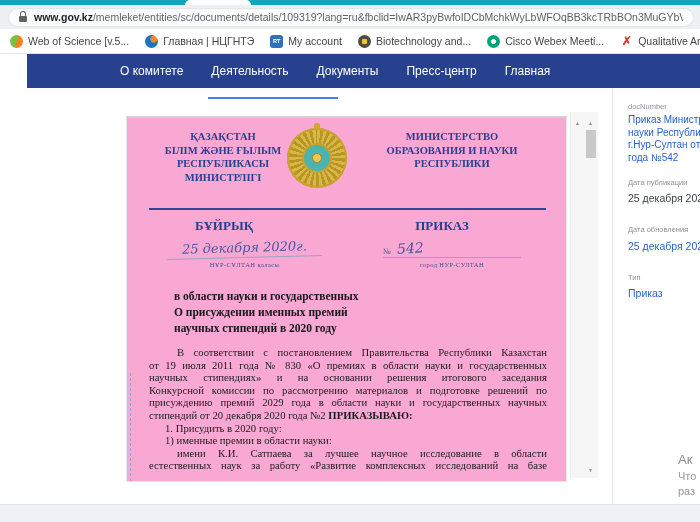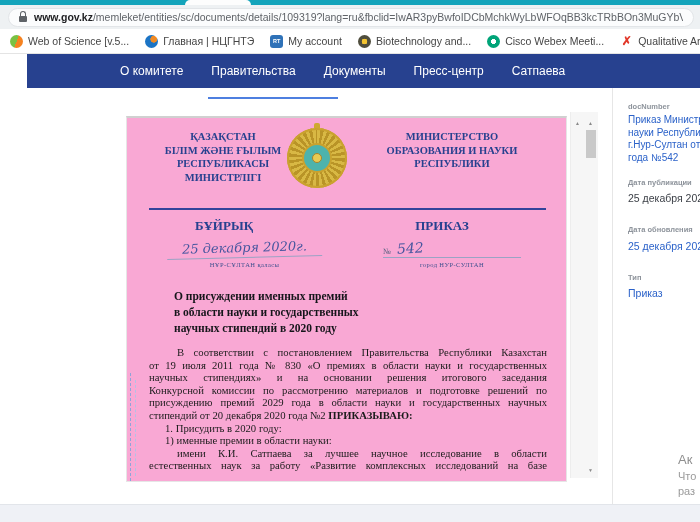--- a/index.html
+++ b/index.html
@@ -67,21 +67,21 @@
   
   .scrollstrip { position:absolute; left:570px; top:112px; width:28px; height:366px; background:#f6f6f6; border-left:1px solid #ededed; }
   .sarrow { position:absolute; font-size:5px; color:#8a8a8a; cursor:pointer; }
   .up1 { left:4px; top:8px; } .up2 { left:17px; top:8px; }
   .sthumb { position:absolute; left:15px; top:18px; width:10px; height:28px; background:#c9c9c9; cursor:pointer; }
   .down1 { left:17px; bottom:5px; }
 
   
   .pdivider { position:absolute; left:612px; top:88px; width:1px; height:416px; background:#e6e6e6; }
   .panel { position:absolute; left:613px; top:88px; width:87px; height:416px; background:#ffffff; padding:14px 0 0 15px; white-space:nowrap; overflow:hidden; }
-  .plabel { font-size:7.5px; color:#8d939b;font-weight:bold; }
+  .plabel { font-size:7.5px; color:#8d939b; }
   .plink { font-size:10px; color:#2b62c9; line-height:12.5px; font-weight:500; margin-top:3px; cursor:pointer; }
   .pval-dark { font-size:10.5px; color:#3b3f46; }
   .pval-blue { font-size:10.5px; color:#2b62c9; cursor:pointer; }
   .mt-pub { margin-top:14px; } .mt-v1 { margin-top:5px; }
   .mt-upd { margin-top:21px; } .mt-v2 { margin-top:6px; }
   .mt-typ { margin-top:21px; } .mt-v3 { margin-top:5px; }
 
   
   .chat { position:absolute; left:678px; top:452px; color:#9a9a9a; white-space:nowrap; cursor:pointer; }
   .chat-l1 { font-size:13px; color:#8f8f8f; }
@@ -129,24 +129,24 @@
     </div>
     <div class="bm">
       <span class="bi bi-qual">✗</span>
       <span>Qualitative Analysis...</span>
     </div>
 
   </div>
 
   <div class="nav">
     <span class="nav-item">О комитете</span>
-    <span class="nav-item">Правительства</span>
+    <span class="nav-item">Деятельность</span>
     <span class="nav-item">Документы</span>
     <span class="nav-item">Пресс-центр</span>
-    <span class="nav-item">Сатпаева</span>
+    <span class="nav-item">Главная</span>
   </div>
   <div class="tabline"></div>
 
   <div class="page">
     <div class="hleft">
       <div>ҚАЗАҚСТАН</div>
       <div>БІЛІМ ЖӘНЕ ҒЫЛЫМ</div>
       <div>РЕСПУБЛИКАСЫ</div>
       <div>МИНИСТРЛІГІ</div>
     </div>
@@ -172,22 +172,22 @@
     </div>
     <div class="numblk">
       <div class="numrow">
         <span class="numsign">№</span>
         <span class="script" style="font-size:14px; transform:rotate(-3deg); display:inline-block;">542</span>
       </div>
       <div class="place">город НУР-СУЛТАН</div>
     </div>
 
     <div class="dtitle">
+      <div>в области науки и государственных</div>
       <div>О присуждении именных премий</div>
-      <div>в области науки и государственных</div>
       <div>научных стипендий в 2020 году</div>
     </div>
 
     <div class="dbody">
       <div class="jline ind">В соответствии с постановлением Правительства Республики Казахстан</div>
       <div class="jline">от 19 июля 2011 года № 830 «О премиях в области науки и государственных</div>
       <div class="jline">научных стипендиях» и на основании решения итогового заседания</div>
       <div class="jline">Конкурсной комиссии по рассмотрению материалов и подготовке решений по</div>
       <div class="jline">присуждению премий 2029 года в области науки и государственных научных</div>
       <div><span>стипендий от 20 декабря 2020 года №2 </span><span class="bold">ПРИКАЗЫВАЮ:</span></div>

